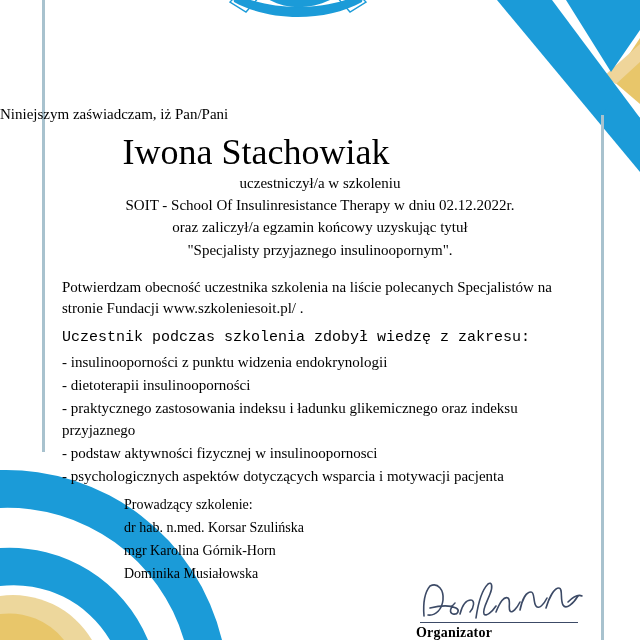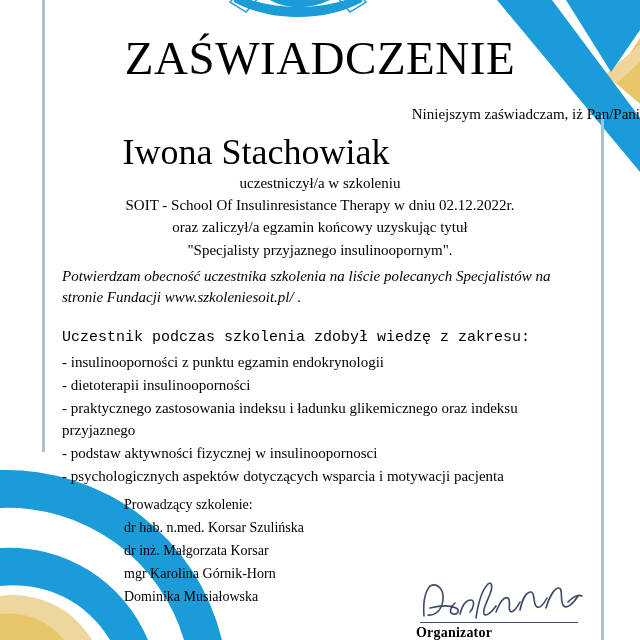--- a/index.html
+++ b/index.html
@@ -76,21 +76,21 @@
     letter-spacing: 0.5px;
     font-weight: 400;
     white-space: nowrap;
   }
 
   .intro-line {
     position: absolute;
     top: 106px;
     left: 0;
     width: 640px;
-    text-align: right;
+    text-align: left;
     font-size: 15px;
   }
 
   .recipient {
     position: absolute;
     top: 133px;
     left: 0;
     width: 512px;
     text-align: center;
     font-size: 36px;
@@ -110,23 +110,22 @@
   .award-lines div { white-space: nowrap; text-align: center; }
 
   .body-block {
     position: absolute;
     left: 62px;
     width: 516px;
     font-size: 15px;
     line-height: 1.43;
   }
   .para-confirm {
-    top: 266px;
+    top: 277px;
     text-align: justify;
-    font-style: italic;
   }
   .para-confirm .tail { text-align: left; }
 
   .scope-head {
     top: 327px;
     font-family: Liberation Mono, monospace;
   }
 
   .scope-list {
     position: absolute;
@@ -201,53 +200,51 @@
     <path d="M2 26 L30 14 L48 30 L34 46 L18 36 L24 30 Z" fill="#ffffff" stroke="#1b9bd8" stroke-width="1.4"></path>
     <path d="M170 26 L142 14 L124 30 L138 46 L154 36 L148 30 Z" fill="#ffffff" stroke="#1b9bd8" stroke-width="1.4"></path>
     <path d="M20 26 C 56 46, 116 46, 152 26 L 150 36 C 114 56, 58 56, 22 36 Z" fill="#1b9bd8"></path>
     <path d="M52 10 L62 26 L72 12 L82 27 L92 12 L102 27 L112 12 L120 24 L118 34 C 96 44, 74 44, 54 32 Z" fill="#1b9bd8"></path>
     <ellipse cx="86" cy="14" rx="22" ry="9" fill="#ffffff" stroke="#1b9bd8" stroke-width="1.2"></ellipse>
     <text x="86" y="17.5" text-anchor="middle" font-family="Liberation Sans, sans-serif" font-size="7" font-weight="bold" fill="#1b9bd8">SOIT</text>
   </svg>
 
   <div class="content">
 
-    <div class="doc-title">ZAŚWIADCZENIE</div>
 
     <div class="intro-line">Niniejszym zaświadczam, iż Pan/Pani</div>
 
     <div class="recipient">Iwona Stachowiak</div>
 
     <div class="award-lines">
       <div>uczestniczył/a w szkoleniu</div>
       <div>SOIT - School Of Insulinresistance Therapy w dniu 02.12.2022r.</div>
       <div>oraz zaliczył/a egzamin końcowy uzyskując tytuł</div>
       <div>"Specjalisty przyjaznego insulinoopornym".</div>
     </div>
 
     <div class="body-block para-confirm">
       <div>Potwierdzam obecność uczestnika szkolenia na liście polecanych Specjalistów na</div>
       <div class="tail">stronie Fundacji www.szkoleniesoit.pl/ .</div>
     </div>
 
     <div class="body-block scope-head">Uczestnik podczas szkolenia zdobył wiedzę z zakresu:</div>
 
     <div class="scope-list">
-      <div>- insulinooporności z punktu egzamin endokrynologii</div>
+      <div>- insulinooporności z punktu widzenia endokrynologii</div>
       <div>- dietoterapii insulinooporności</div>
       <div>- praktycznego zastosowania indeksu i ładunku glikemicznego oraz indeksu</div>
       <div>przyjaznego</div>
       <div>- podstaw aktywności fizycznej w insulinoopornosci</div>
       <div>- psychologicznych aspektów dotyczących wsparcia i motywacji pacjenta</div>
     </div>
 
     <div class="signers">
       <div>Prowadzący szkolenie:</div>
       <div>dr hab. n.med. Korsar Szulińska</div>
-      <div>dr inż. Małgorzata Korsar</div>
       <div>mgr Karolina Górnik-Horn</div>
       <div>Dominika Musiałowska</div>
     </div>
 
     <div class="signature-block">
       <svg class="signature-mark" viewBox="0 0 168 44">
         <g fill="none" stroke="#3c4a66" stroke-width="1.6" stroke-linecap="round" stroke-linejoin="round">
           <path d="M6 38 C 5 26, 7 14, 12 8 C 20 4, 26 12, 25 22 C 24 31, 18 38, 10 37"></path>
           <path d="M12 30 C 20 28, 30 26, 38 30 C 42 32, 40 37, 35 36 C 31 35, 32 29, 37 25"></path>
           <path d="M42 36 C 44 28, 48 22, 53 22 C 57 22, 56 30, 52 34"></path>

